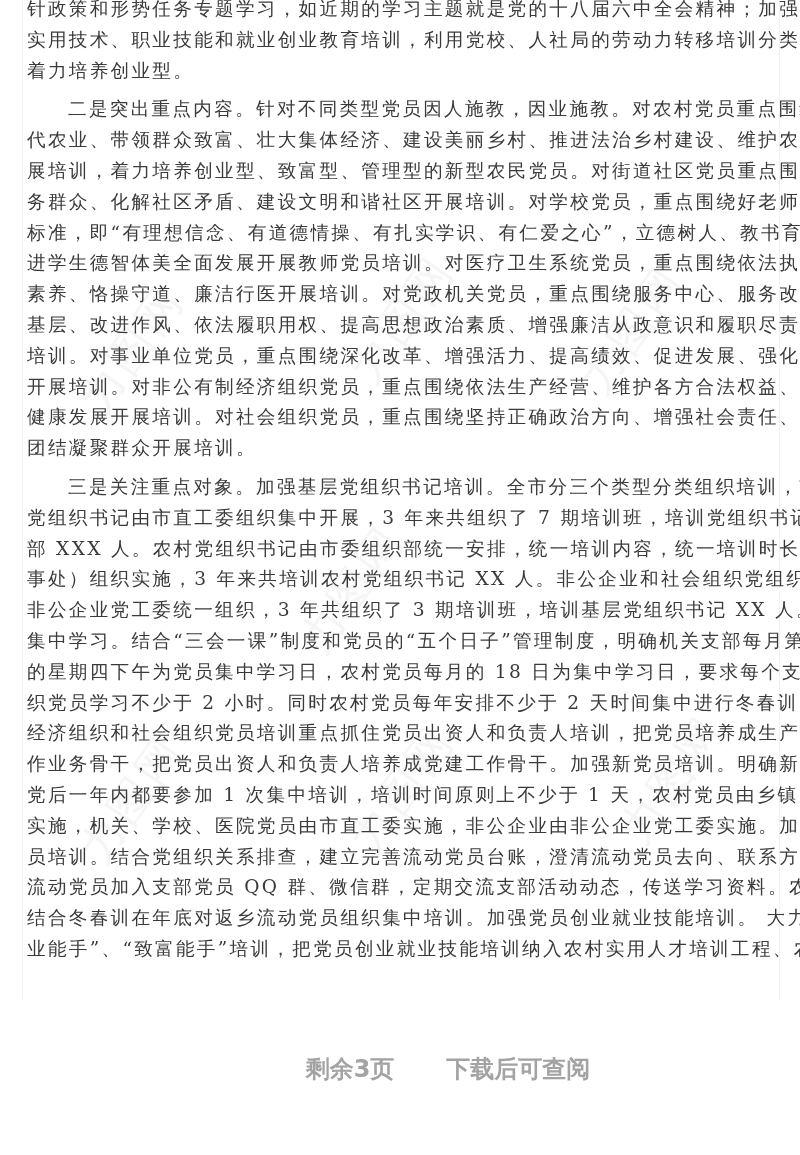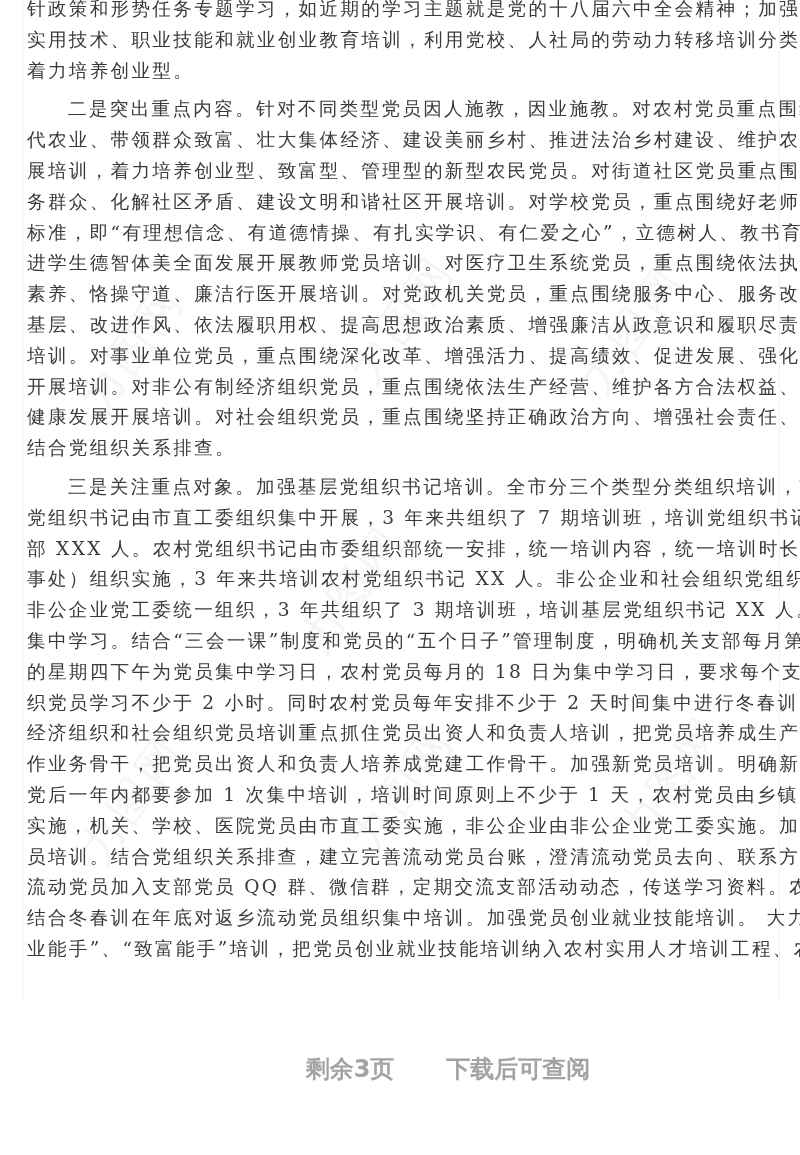--- a/index.html
+++ b/index.html
@@ -106,21 +106,21 @@
     <span class="line">代农业、带领群众致富、壮大集体经济、建设美丽乡村、推进法治乡村建设、维护农村稳定开</span>
     <span class="line">展培训，着力培养创业型、致富型、管理型的新型农民党员。对街道社区党员重点围绕联系服</span>
     <span class="line">务群众、化解社区矛盾、建设文明和谐社区开展培训。对学校党员，重点围绕好老师的“四有”</span>
     <span class="line">标准，即“有理想信念、有道德情操、有扎实学识、有仁爱之心”，立德树人、教书育人、促</span>
     <span class="line">进学生德智体美全面发展开展教师党员培训。对医疗卫生系统党员，重点围绕依法执业、提升</span>
     <span class="line">素养、恪操守道、廉洁行医开展培训。对党政机关党员，重点围绕服务中心、服务改革、服务</span>
     <span class="line">基层、改进作风、依法履职用权、提高思想政治素质、增强廉洁从政意识和履职尽责能力开展</span>
     <span class="line">培训。对事业单位党员，重点围绕深化改革、增强活力、提高绩效、促进发展、强化公共服务</span>
     <span class="line">开展培训。对非公有制经济组织党员，重点围绕依法生产经营、维护各方合法权益、促进企业</span>
     <span class="line">健康发展开展培训。对社会组织党员，重点围绕坚持正确政治方向、增强社会责任、服务社会、</span>
-    <span class="line last">结合党组织关系排查。</span>
+    <span class="line last">团结凝聚群众开展培训。</span>
   </div>
 
   <div class="para">
     <span class="line" style="padding-left:41px;">三是关注重点对象。加强基层党组织书记培训。全市分三个类型分类组织培训，市直机关</span>
     <span class="line">党组织书记由市直工委组织集中开展，3 年来共组织了 7 期培训班，培训党组织书记和党务干</span>
     <span class="line">部 XXX 人。农村党组织书记由市委组织部统一安排，统一培训内容，统一培训时长，各乡镇（办</span>
     <span class="line">事处）组织实施，3 年来共培训农村党组织书记 XX 人。非公企业和社会组织党组织书记由市</span>
     <span class="line">非公企业党工委统一组织，3 年共组织了 3 期培训班，培训基层党组织书记 XX 人。加强党员</span>
     <span class="line">集中学习。结合“三会一课”制度和党员的“五个日子”管理制度，明确机关支部每月第一周</span>
     <span class="line">的星期四下午为党员集中学习日，农村党员每月的 18 日为集中学习日，要求每个支部每月组</span>

